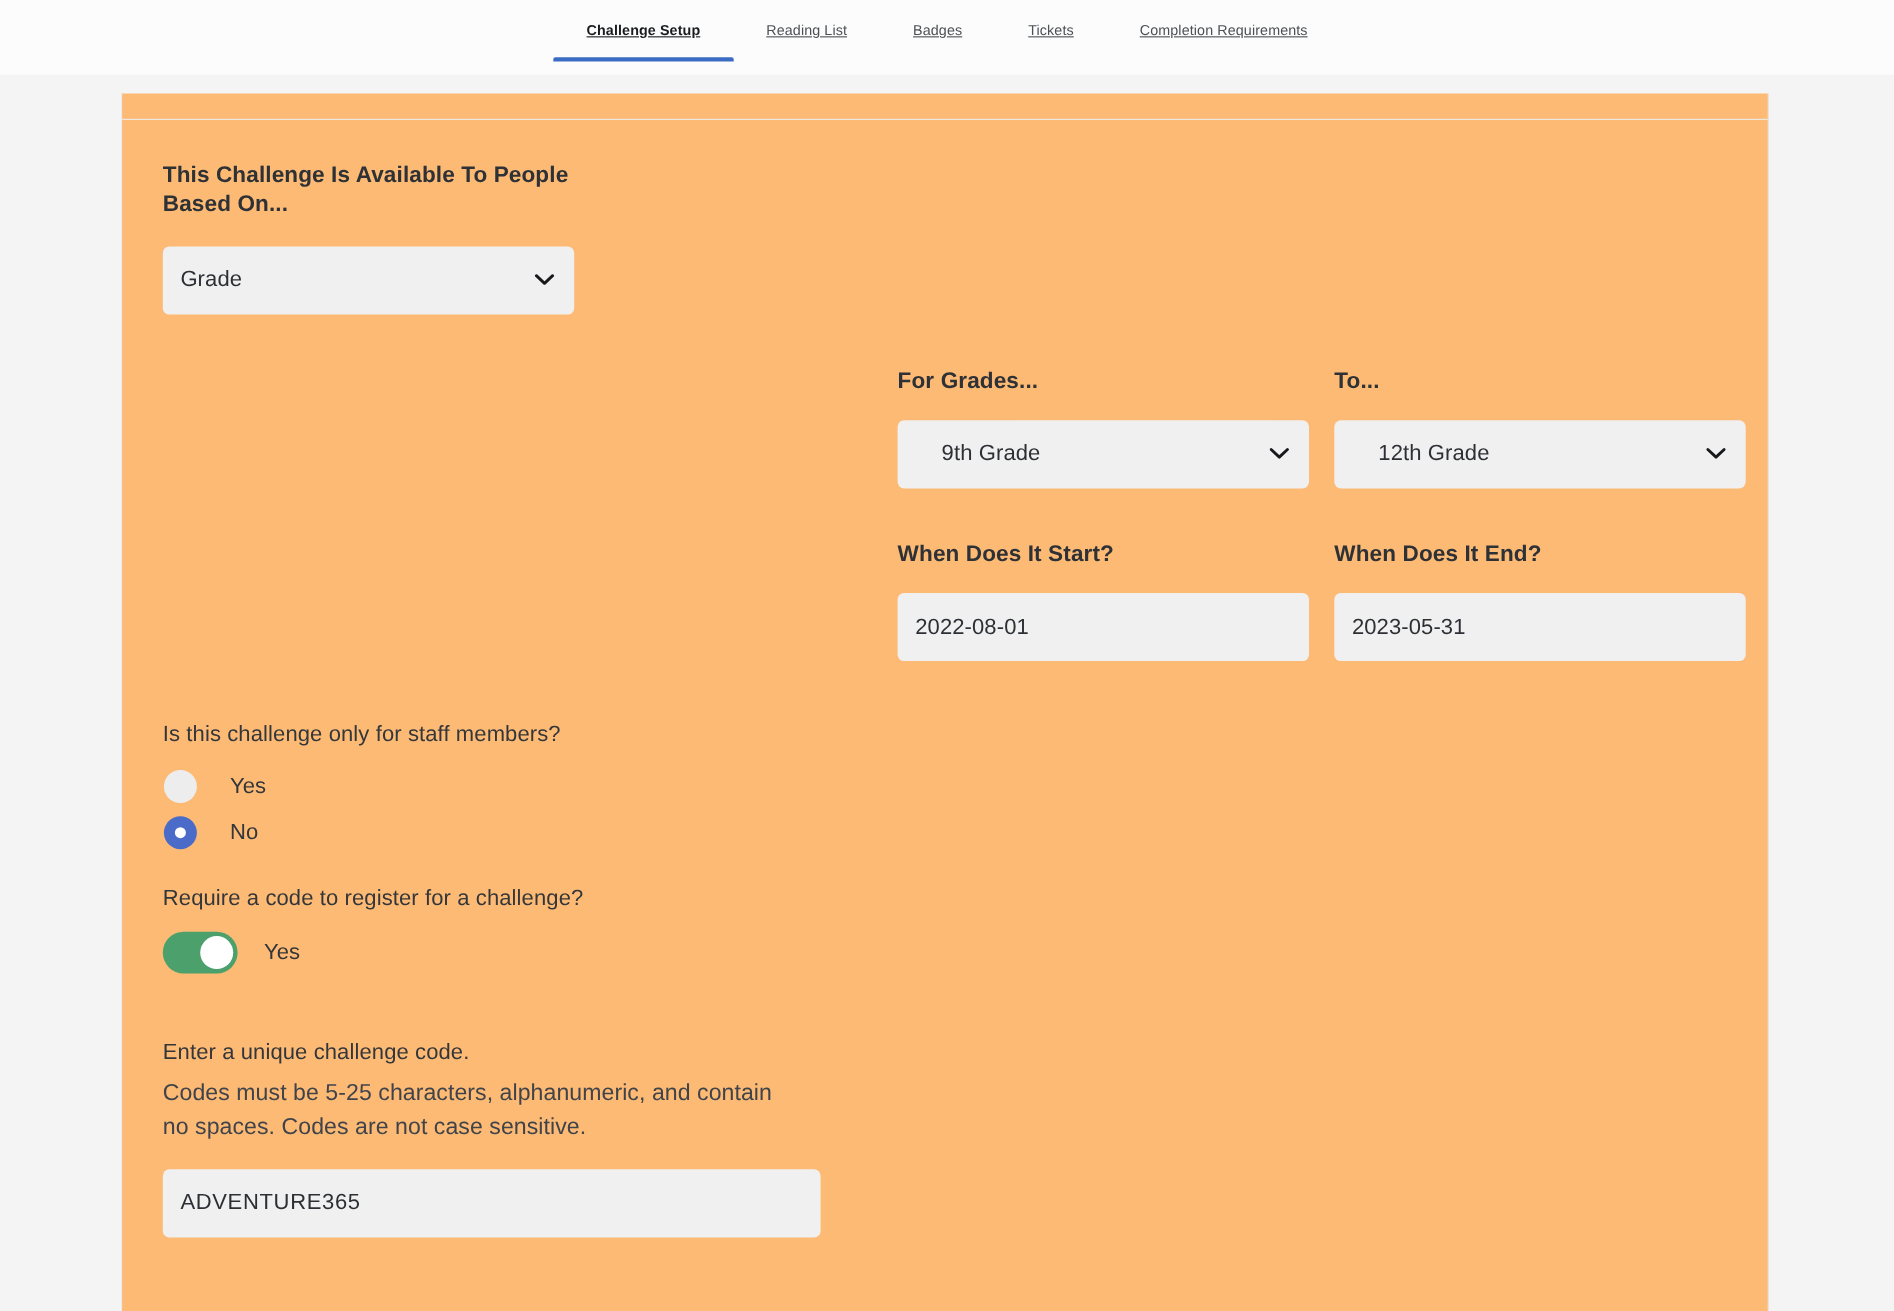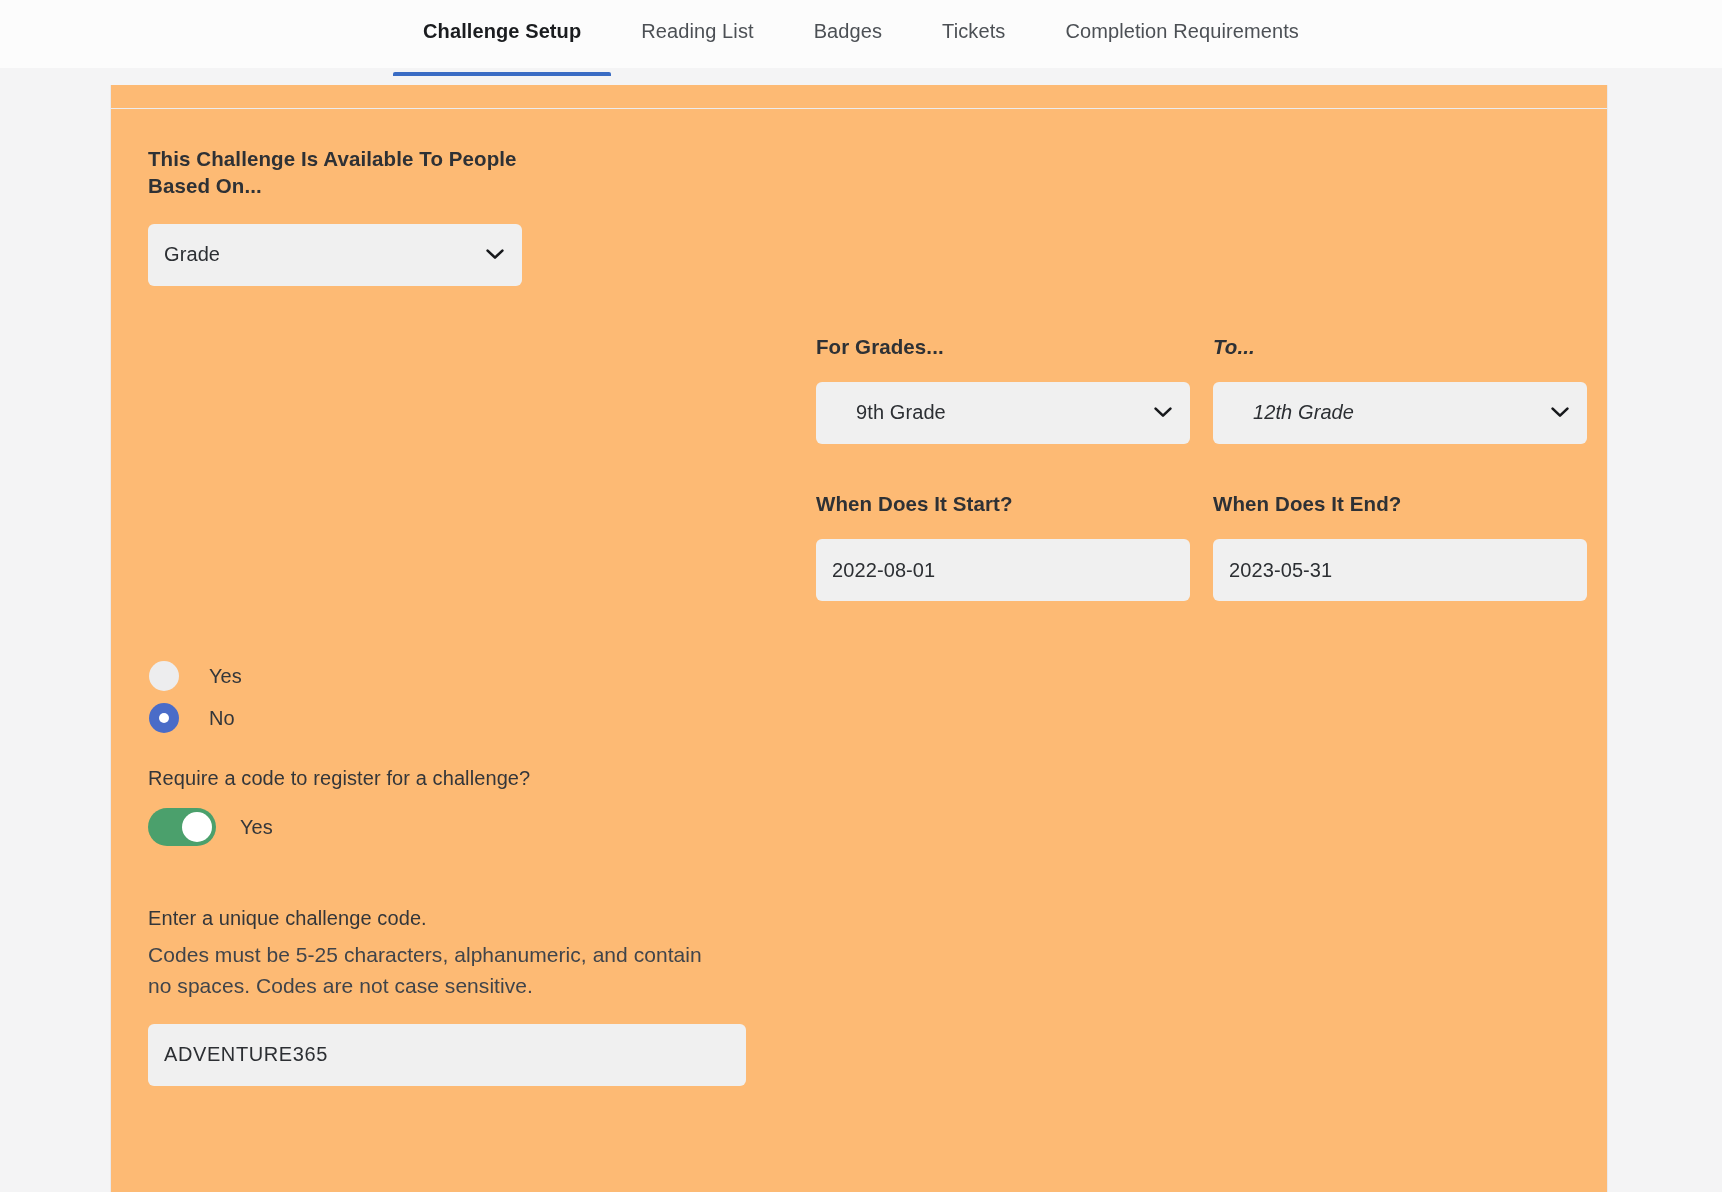--- a/index.html
+++ b/index.html
@@ -25,26 +25,27 @@
   }
   .tabbar-inner {
     display: flex;
     align-items: flex-start;
     gap: 0;
     height: 68px;
   }
   .tab {
     position: relative;
     padding: 20px 30px 0 30px;
-    height: 76px;
-    font-size: 20px;
+    height: 56px;
+    font-size: 13px;
     color: #4c5055;
     letter-spacing: .1px;
     cursor: pointer;
     white-space: nowrap;
+    text-decoration: underline;
   }
   .tab.active {
     color: #1a1c1f;
     font-weight: bold;
   }
   .tab.active::after {
     content: "";
     position: absolute;
     left: 0; right: 0; bottom: 0;
     height: 4px;
@@ -124,21 +125,21 @@
 
   .row { display: flex; justify-content: flex-end; }
 
   
   .block-availability { margin-top: 0; }
   .availability-label { width: 370px; }
   .w-select-1 { width: 374px; margin-top: 24px; }
 
   .block-grades { margin-top: 47px; }
   .grades-col-a { width: 374px; }
-  .grades-col-b { width: 374px; margin-left: 23px; font-style: italic; }
+  .grades-col-b { width: 374px; margin-left: 23px; }
   .grades-col-a .control,
   .grades-col-b .control { margin-top: 22px; padding-left: 40px; }
 
   .block-dates { margin-top: 46px; }
   .dates-col-a { width: 374px; }
   .dates-col-b { width: 374px; margin-left: 23px; }
   .dates-col-a .control,
   .dates-col-b .control { margin-top: 22px; }
 
   .block-staff { margin-top: 54px; }
@@ -277,20 +278,21 @@
       </div>
       <div class="dates-col-b">
         <div class="label-strong">When Does It End?</div>
         <div class="control textlike">
           <span>2023-05-31</span>
         </div>
       </div>
     </div>
 
     <div class="block-staff">
+      <div class="label-plain">Is this challenge only for staff members?</div>
       <div class="radio-list">
         <div class="radio-row">
           <span class="radio"></span>
           <span class="radio-label">Yes</span>
         </div>
         <div class="radio-row">
           <span class="radio checked"></span>
           <span class="radio-label">No</span>
         </div>
       </div>

